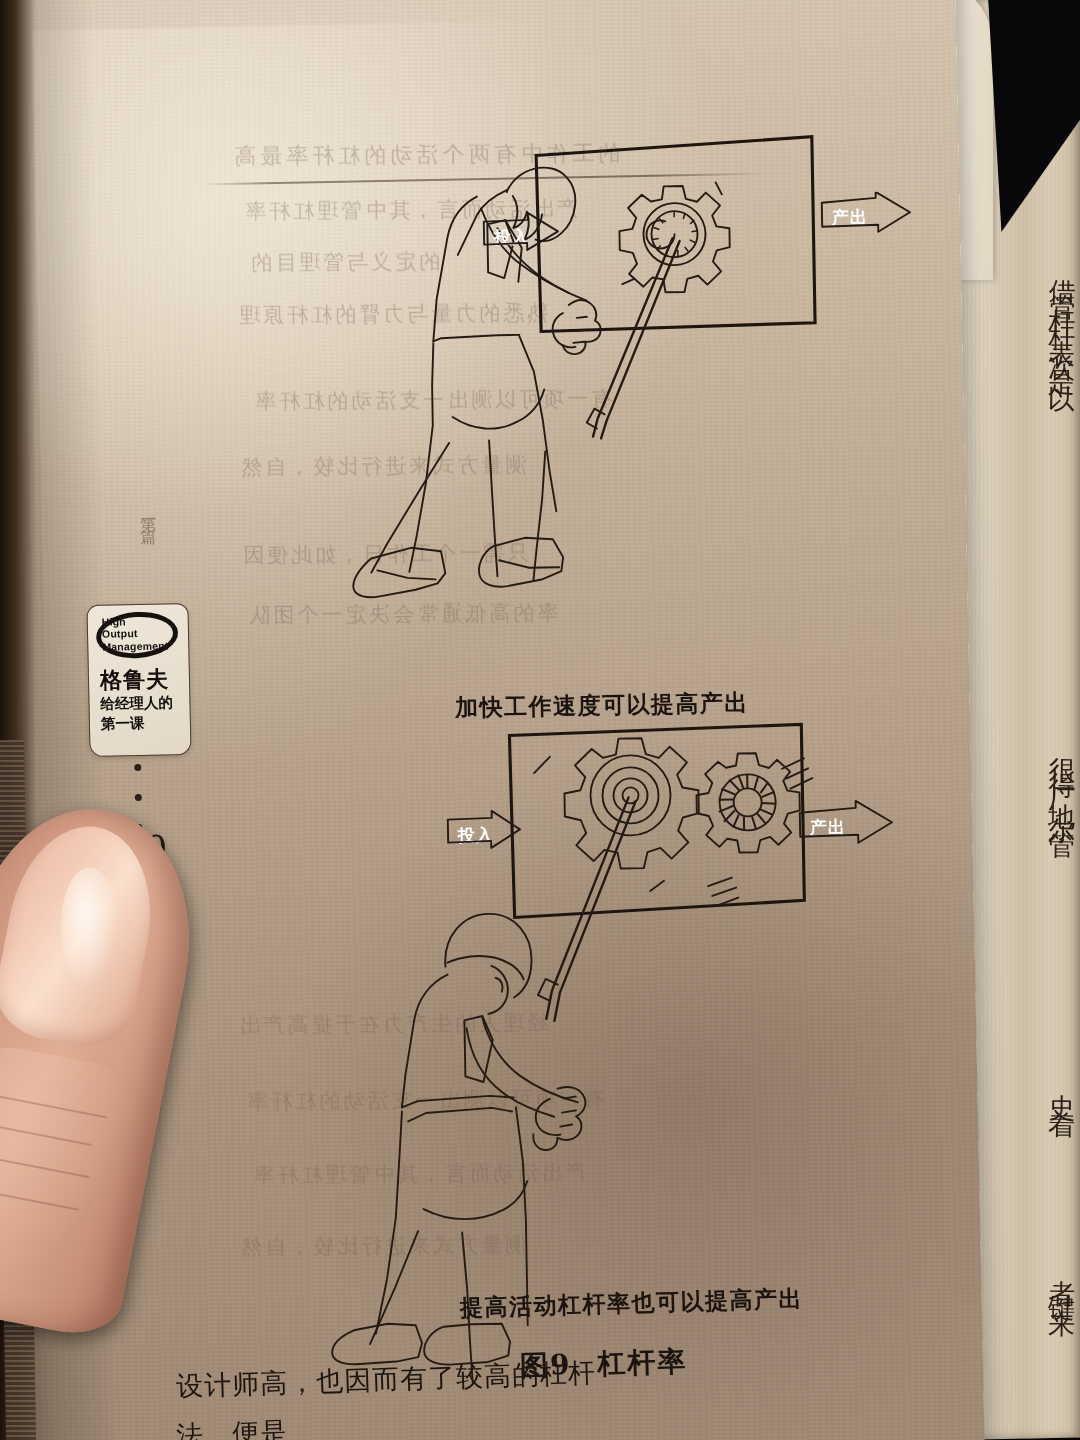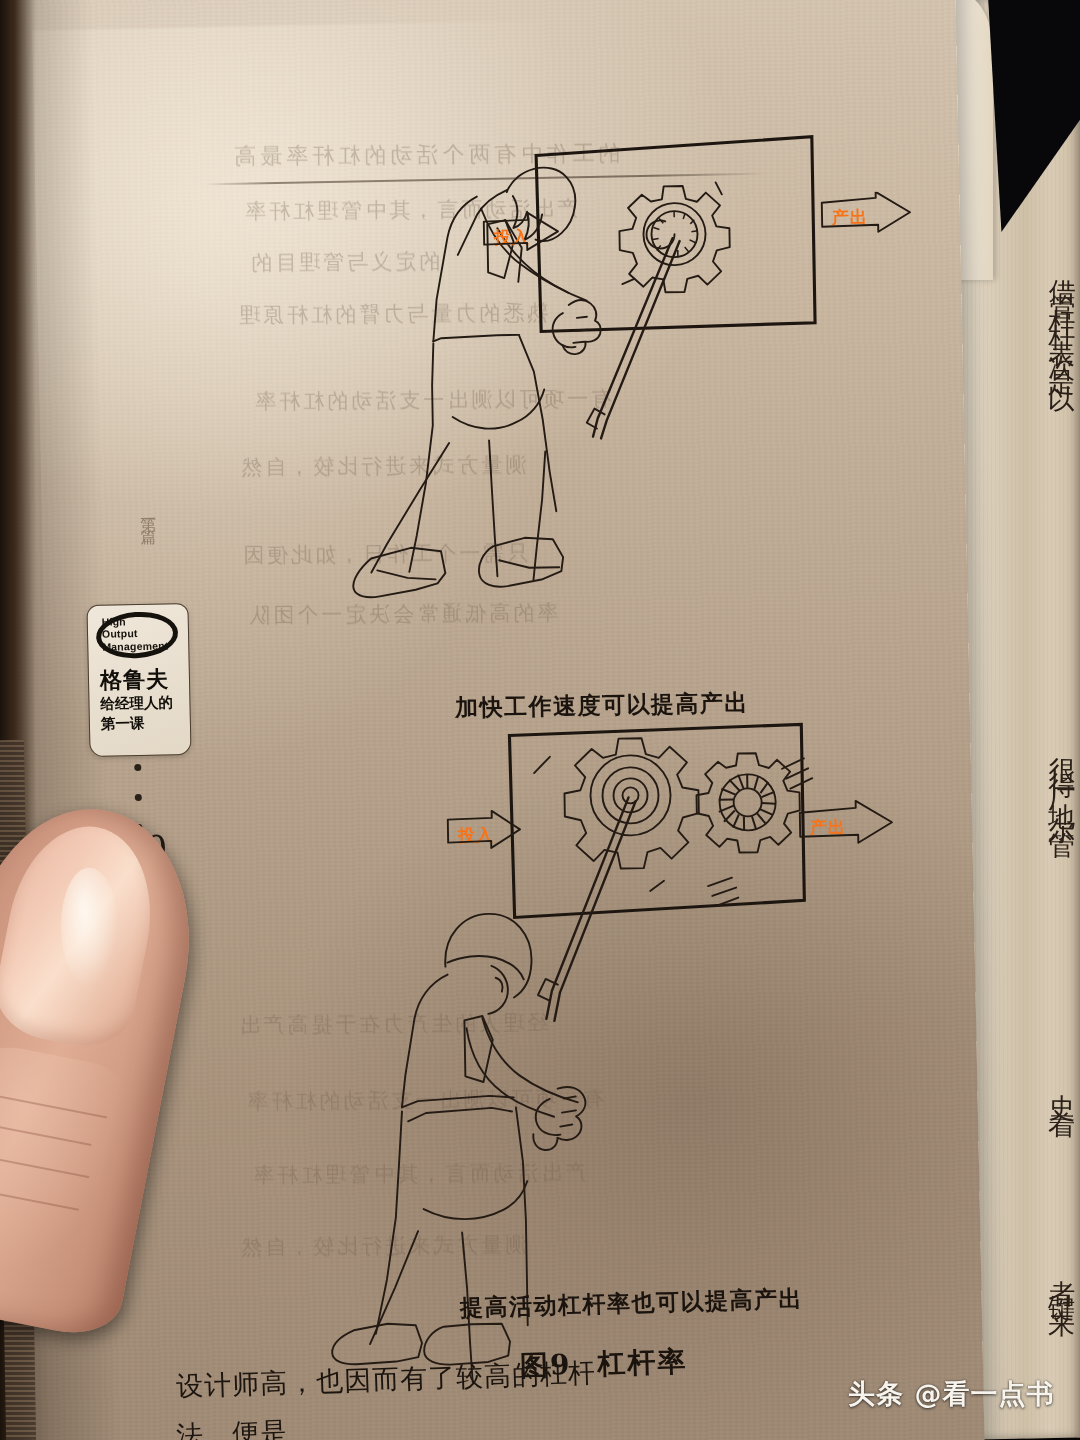--- a/index.html
+++ b/index.html
@@ -153,21 +153,21 @@
     position:absolute; font-family:"DejaVu Serif","Liberation Serif",serif;
     font-weight:700; color:#1b140e; white-space:nowrap;
   }
   .cap-mid { left:455px; top:690px; font-size:23px; letter-spacing:1.5px; transform:rotate(-1deg); }
   .cap-low { left:460px; top:1288px; font-size:23px; letter-spacing:1.5px; transform:rotate(-1.6deg); }
   .cap-fig { left:520px; top:1345px; font-size:28px; letter-spacing:2px; transform:rotate(-1.6deg); }
   .cap-fig .gap { display:inline-block; width:26px; }
 
   .arrow-label{
     position:absolute; font-family:"DejaVu Serif","Liberation Serif",serif;
-    font-size:17px; font-weight:700; color:#f97316; letter-spacing:1px;
+    font-size:17px; font-weight:700; color:#ffffff; letter-spacing:1px;
   }
 
   
   .bodytext{
     position:absolute; left:176px; width:760px;
     font-family:"DejaVu Serif","Liberation Serif",serif;
     font-size:27px; color:#1c150f; letter-spacing:1px; white-space:nowrap;
   }
   .bt1 { top:1356px; transform:rotate(-1.9deg); }
   .bt2 { top:1404px; transform:rotate(-2.1deg); }
@@ -454,18 +454,14 @@
     <div class="finger"></div>
     <div class="nail"></div>
     <div class="nail-shine"></div>
     <div class="knuckle"></div>
     <div class="crease" style="top:300px;"></div>
     <div class="crease" style="top:330px; left:24px; width:134px;"></div>
     <div class="crease" style="top:362px; left:16px; width:146px;"></div>
     <div class="crease" style="top:396px; left:20px; width:138px;"></div>
   </div>
 
-  <div class="watermark">
-    <span>头条</span>
-    <span class="at">@看一点书</span>
-  </div>
 
 </div>
 
 </body></html>

